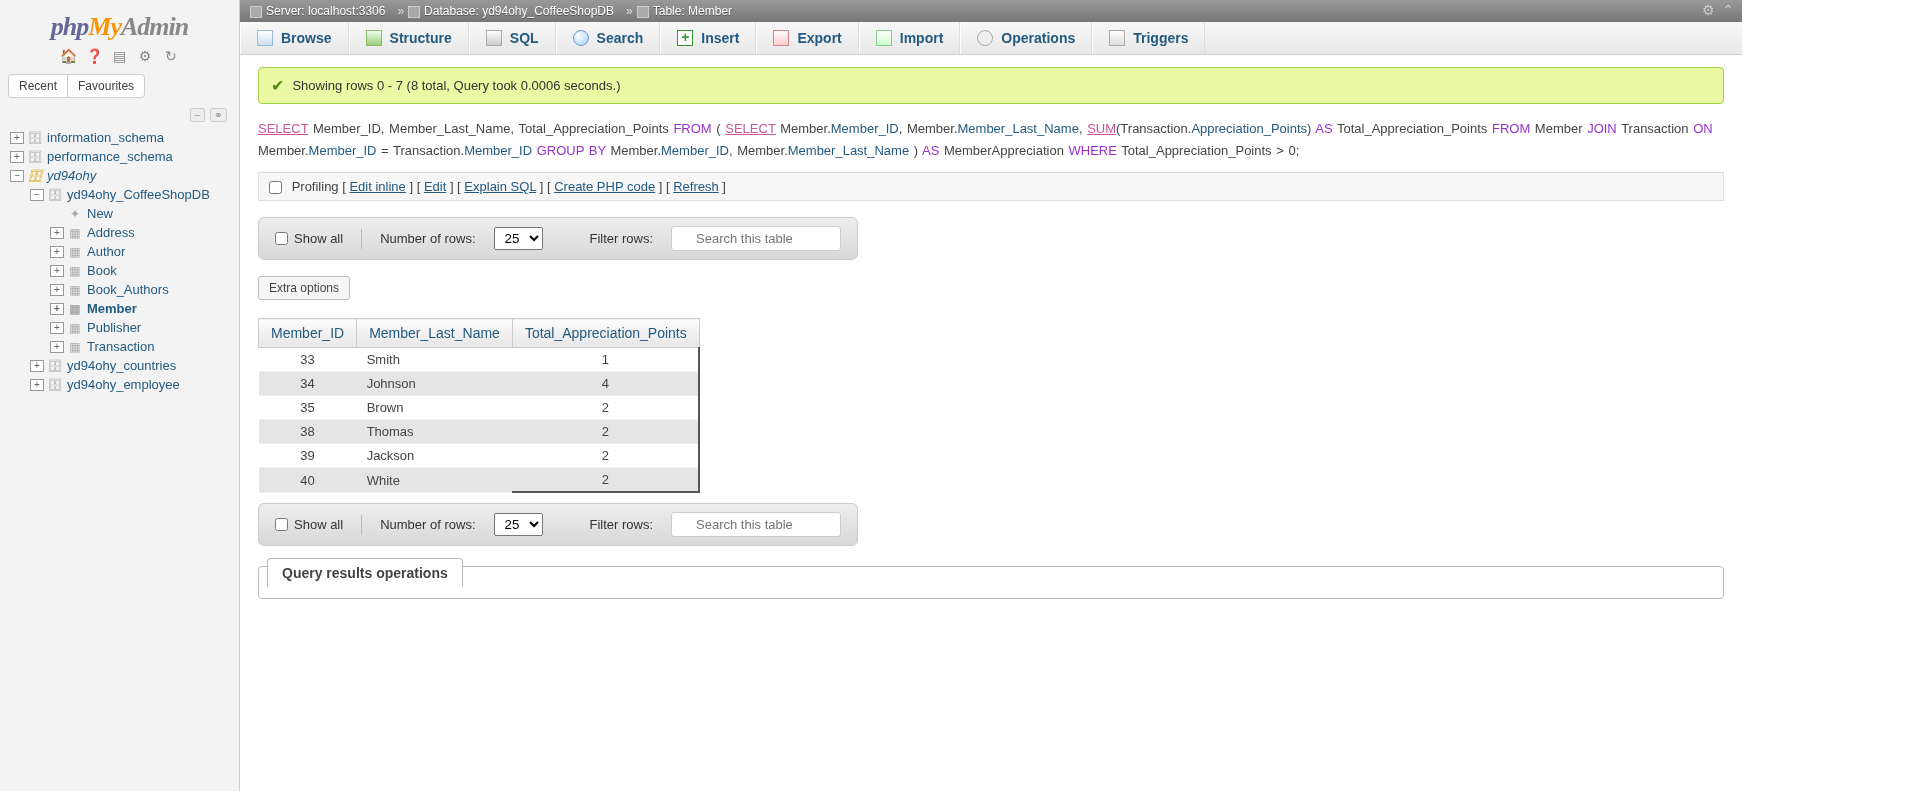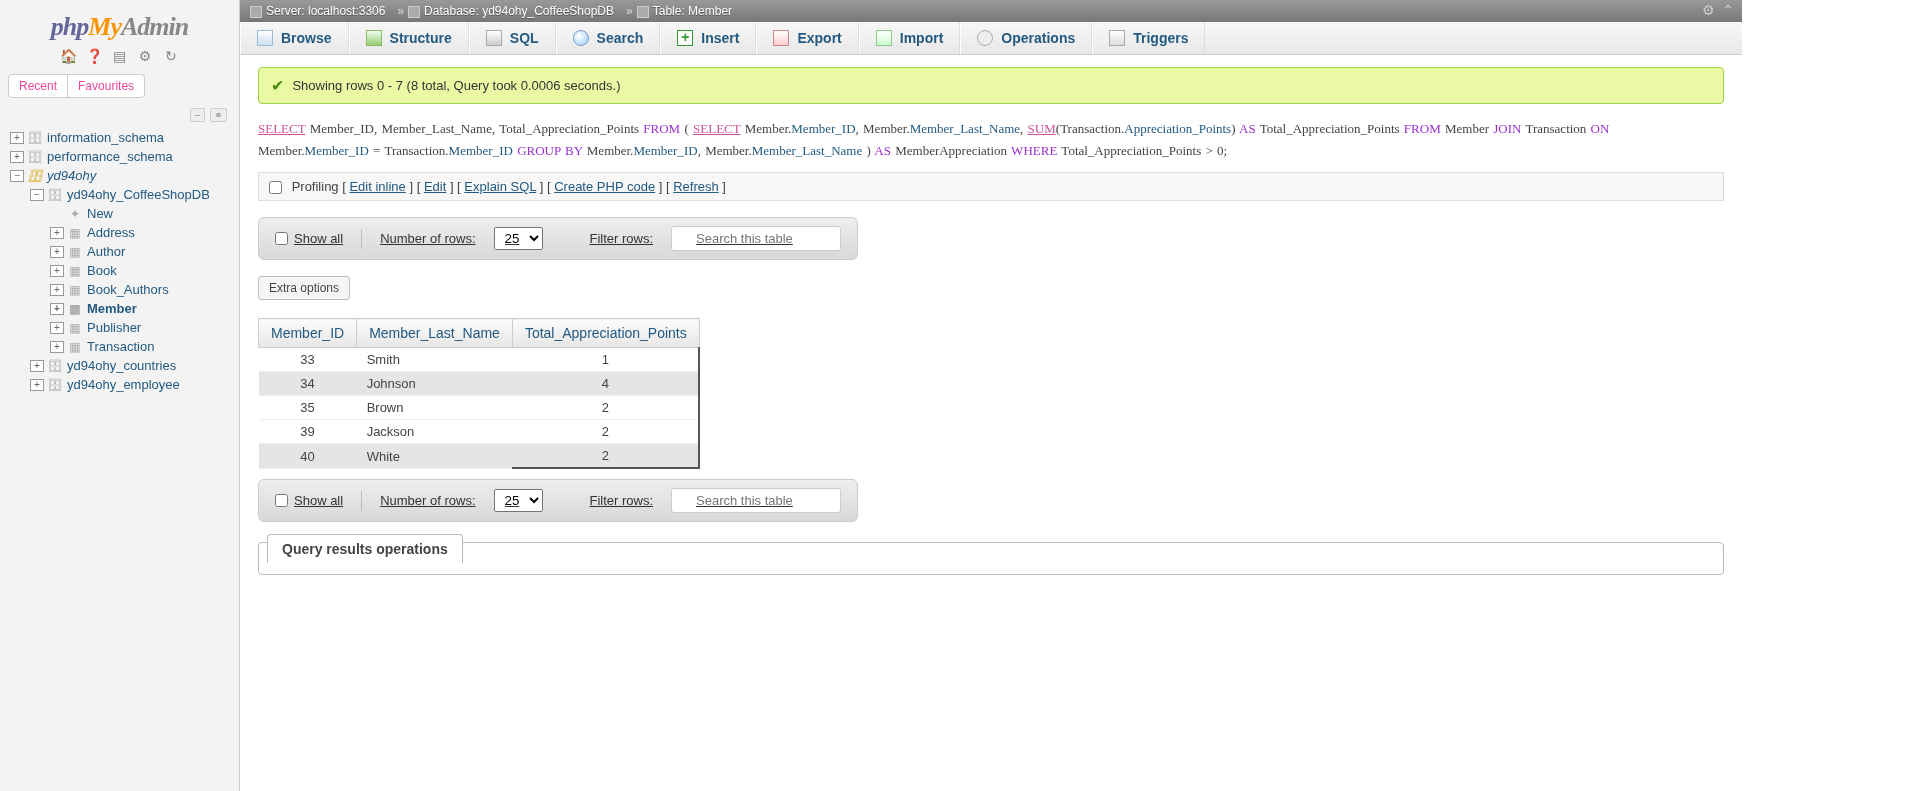--- a/index.html
+++ b/index.html
@@ -6,21 +6,21 @@
 body { font-family: sans-serif; font-size: 13px; color: #444; background: #fff; overflow: hidden; }
 .layout { display: flex; height: 791px; width: 1742px; }
 .sidebar { width: 240px; background: #f3f3f3; border-right: 1px solid #ccc; padding: 8px 6px; }
 .logo { text-align: center; margin: 4px 0; font-size: 26px; font-weight: bold; font-style: italic; font-family: Georgia, serif; letter-spacing: -1px; }
 .logo .php { color: #666699; }
 .logo .my { color: #f89406; }
 .logo .admin { color: #888; }
 .sb-icons { text-align: center; margin: 6px 0 10px; }
 .sb-icons span { display: inline-block; width: 16px; height: 16px; margin: 0 3px; font-size: 14px; color: #888; }
 .sb-tabs { display: flex; border: 1px solid #ccc; border-radius: 4px; overflow: hidden; width: fit-content; margin: 4px 2px 8px; background: #fff; }
-.sb-tabs div { padding: 4px 10px; font-size: 12px; color: #ec4899; }
+.sb-tabs div { padding: 4px 10px; font-size: 12px; color: #404040; }
 .sb-tabs div:first-child { border-right: 1px solid #ccc; }
 .sb-collapse-row { text-align: right; padding: 2px 6px; color: #999; font-size: 11px; }
 .sb-collapse-row span { display: inline-block; border: 1px solid #ccc; background: #eee; padding: 0 3px; margin-left:2px; border-radius:2px; line-height:12px; }
 .tree { margin-top: 4px; }
 .tree-node { display: flex; align-items: center; padding: 2px 0; color: #235a81; font-size: 13px; white-space: nowrap; }
 .tree-node .expand { width: 14px; height: 12px; border: 1px solid #999; background: #fff; color: #666; font-size: 10px; line-height: 10px; text-align: center; margin-right: 3px; flex-shrink:0; }
 .tree-node .dbicon { width: 16px; text-align:center; margin-right: 4px; color: #aaa; font-size: 12px; flex-shrink:0; }
 .tree-node.lvl1 { padding-left: 4px; }
 .tree-node.lvl2 { padding-left: 24px; }
 .tree-node.lvl3 { padding-left: 44px; }
@@ -36,30 +36,30 @@
 
 .tabs { display: flex; background: linear-gradient(#f8f8f8,#e8e8e8); border-bottom: 1px solid #ccc; }
 .tab { padding: 8px 16px; display: flex; align-items: center; gap: 8px; color: #235a81; font-weight: bold; font-size: 14px; border-right: 1px solid #ddd; border-left:1px solid #fff; }
 .tab .ticon { width: 16px; height: 16px; display:inline-block; }
 
 .content { padding: 12px 18px; overflow: auto; flex:1; }
 
 .success-box { background: #ebf8a4; border: 1px solid #a2d246; border-radius: 4px; padding: 8px 12px; margin-bottom: 14px; color: #333; display:flex; align-items:center; gap:8px; }
 .success-box .check { color: #4c8a0f; font-size:16px; }
 
-.sql-box { font-family: Liberation Serif, serif; font-size: 13px; color: #444; line-height: 1.7; margin: 4px 0 10px; word-spacing: 1px; }
+.sql-box { font-family: Liberation Sans, sans-serif; font-size: 13px; color: #444; line-height: 1.7; margin: 4px 0 10px; word-spacing: 1px; }
 .sql-box .kw { color: #9932cc; }
 .sql-box .id { color: #235a81; }
 .sql-box .fn { color: #c59; text-decoration: underline; }
 
 .query-links { background: #f7f7f7; border: 1px solid #ddd; border-radius: 0; padding: 6px 10px; margin: 8px 0 16px; font-size: 13px; }
 .query-links a { color: #235a81; }
 .query-links input[type=checkbox]{ vertical-align:middle; margin-right:6px; }
 
-.controls-bar { background: linear-gradient(#eee,#d8d8d8); border: 1px solid #ccc; border-radius: 6px; padding: 8px 16px; margin: 10px 0; display:flex; align-items:center; gap: 18px; font-size:13px; color:#333; width: fit-content; min-width: 600px; text-decoration: underline; }
+.controls-bar { background: linear-gradient(#eee,#d8d8d8); border: 1px solid #ccc; border-radius: 6px; padding: 8px 16px; margin: 10px 0; display:flex; align-items:center; gap: 18px; font-size:13px; color:#333; width: fit-content; min-width: 600px; }
 .controls-bar .divider { width:1px; height:20px; background:#bbb; }
 .controls-bar select { padding: 2px 6px; }
 .controls-bar input[type=text] { padding: 4px 24px; font-size: 13px; width: 170px; border:1px solid #ccc; border-radius:3px; }
 .controls-bar label { display:flex; align-items:center; gap:6px; }
 
 .extra-btn { border: 1px solid #bbb; background: #f5f5f5; padding: 4px 10px; border-radius: 3px; font-size: 12px; color:#444; margin: 6px 0 10px; display:inline-block; }
 
 .results-table { border-collapse: collapse; margin: 8px 0; }
 .results-table th { background: linear-gradient(#fcfcfc,#e6e6e6); border: 1px solid #ccc; padding: 6px 12px; text-align: left; color: #235a81; font-weight: normal; font-size: 14px; }
 .results-table td { padding: 4px 10px; border-bottom: 1px solid #eee; font-size: 13px; }
@@ -294,20 +294,25 @@
             <tr class="even">
               <td class="num">34</td>
               <td>Johnson</td>
               <td class="num col-last">4</td>
             </tr>
             <tr class="odd">
               <td class="num">35</td>
               <td>Brown</td>
               <td class="num col-last">2</td>
             </tr>
+            <tr class="even">
+              <td class="num">38</td>
+              <td>Thomas</td>
+              <td class="num col-last">2</td>
+            </tr>
             <tr class="odd">
               <td class="num">39</td>
               <td>Jackson</td>
               <td class="num col-last">2</td>
             </tr>
             <tr class="even">
               <td class="num">40</td>
               <td>White</td>
               <td class="num col-last">2</td>
             </tr>

